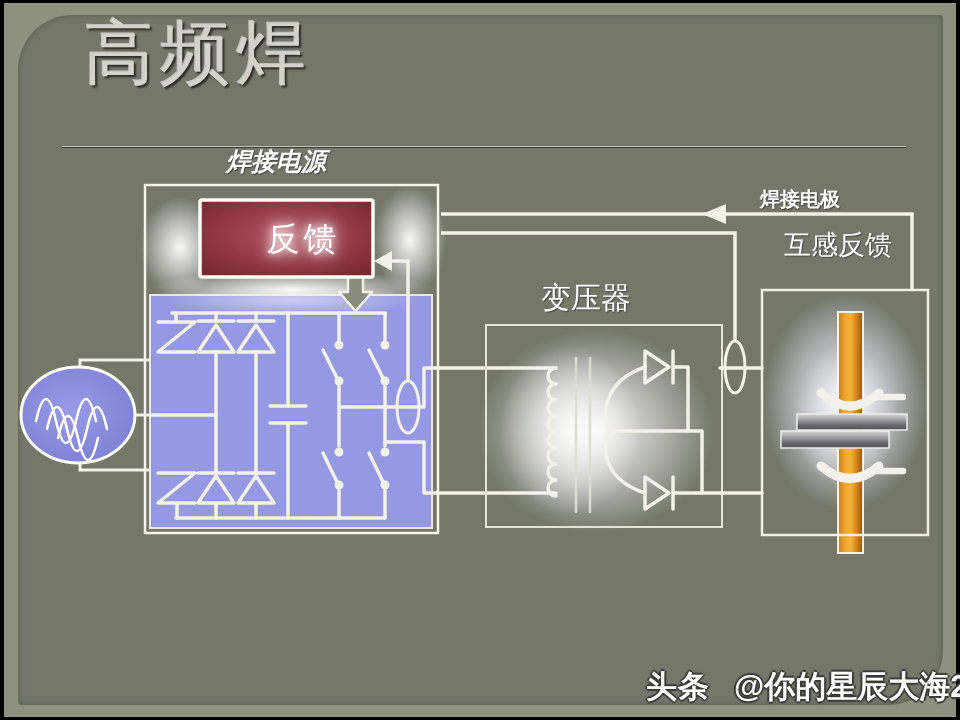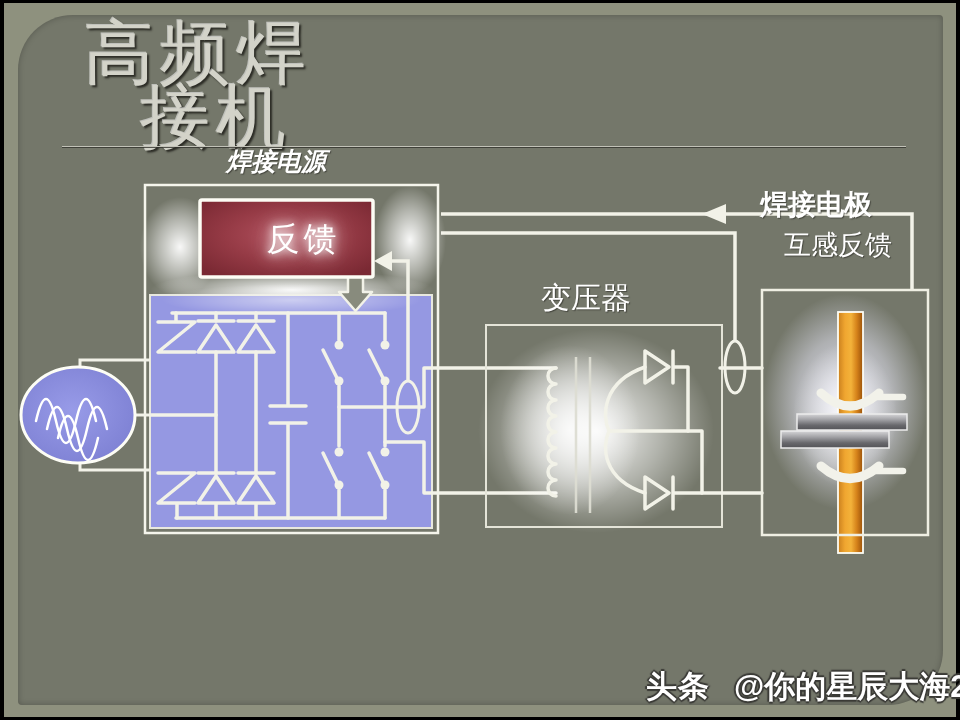--- a/index.html
+++ b/index.html
@@ -26,21 +26,21 @@
          color:var(--title-text); font-weight:400;
          text-shadow:-1px -1px 0 rgba(255,255,255,0.55), 2px 2px 2px rgba(35,35,30,0.9);}
   .title .line2{padding-left:56px;}
   .divider{position:absolute; left:62px; top:146px; width:844px; height:1px;
            background:var(--divider); box-shadow:0 1px 0 rgba(50,50,45,0.8);}
 
   .lbl{position:absolute; color:var(--label-text);
        text-shadow:1px 1px 1px rgba(40,40,35,0.6); white-space:nowrap;}
   .lbl-power{left:226px; top:145px; font-size:25px; font-weight:700;font-style:italic;}
   .lbl-transformer{left:541px; top:278px; font-size:30px;}
-  .lbl-electrode{left:760px; top:186px; font-size:28px; font-weight:700;}
+  .lbl-electrode{left:760px; top:186px; font-size:20px; font-weight:700;}
   .lbl-mutual{left:784px; top:227px; font-size:27px;}
   .lbl-feedback{left:200px; top:217px; width:207px; text-align:center;
        font-size:33px; letter-spacing:4px;
        text-shadow:0 0 8px #ffffff, 0 0 16px rgba(255,255,255,0.85), 0 0 26px rgba(255,255,255,0.6);}
 
   .watermark{position:absolute; left:646px; top:666px; font-size:31px;
        font-family:"Liberation Sans", sans-serif; font-weight:700;
        color:var(--watermark-text); white-space:nowrap;
        text-shadow:-2px 0 1px #3a3a36, 2px 0 1px #3a3a36, 0 -2px 1px #3a3a36, 0 2px 1px #3a3a36;}
   .watermark .brand{font-weight:900; margin-right:24px; letter-spacing:1px;}
@@ -197,21 +197,20 @@
         <path d="M874 397 H903" stroke-width="6.5"></path>
         <path d="M821 466 Q850 491 879 466" stroke-width="9"></path>
         <path d="M874 471 H903" stroke-width="6.5"></path>
       </g>
       <rect x="762" y="290" width="166" height="245" fill="none" stroke="#efefe3" stroke-width="2.5"></rect>
     </g>
   </svg>
 
   <div class="title">
     <div class="line1">高频焊</div>
-    <div class="line2">接机</div>
   </div>
   <div class="divider"></div>
 
   <div class="lbl lbl-power">焊接电源</div>
   <div class="lbl lbl-feedback">反馈</div>
   <div class="lbl lbl-transformer">变压器</div>
   <div class="lbl lbl-electrode">焊接电极</div>
   <div class="lbl lbl-mutual">互感反馈</div>
 
   <div class="watermark">

